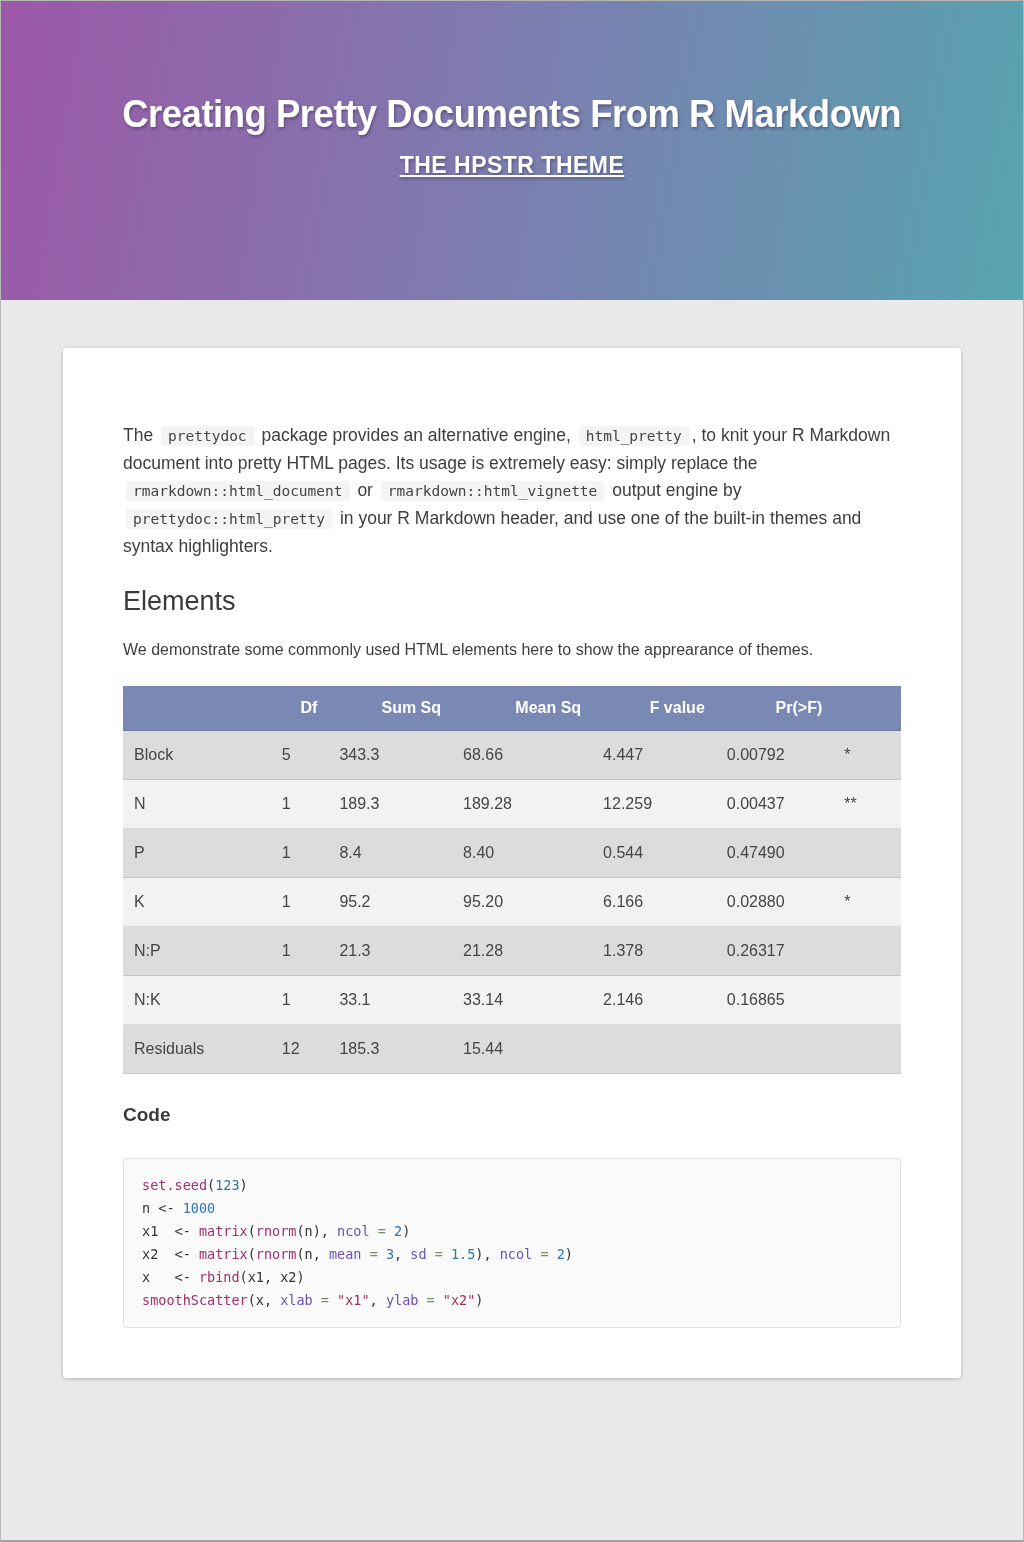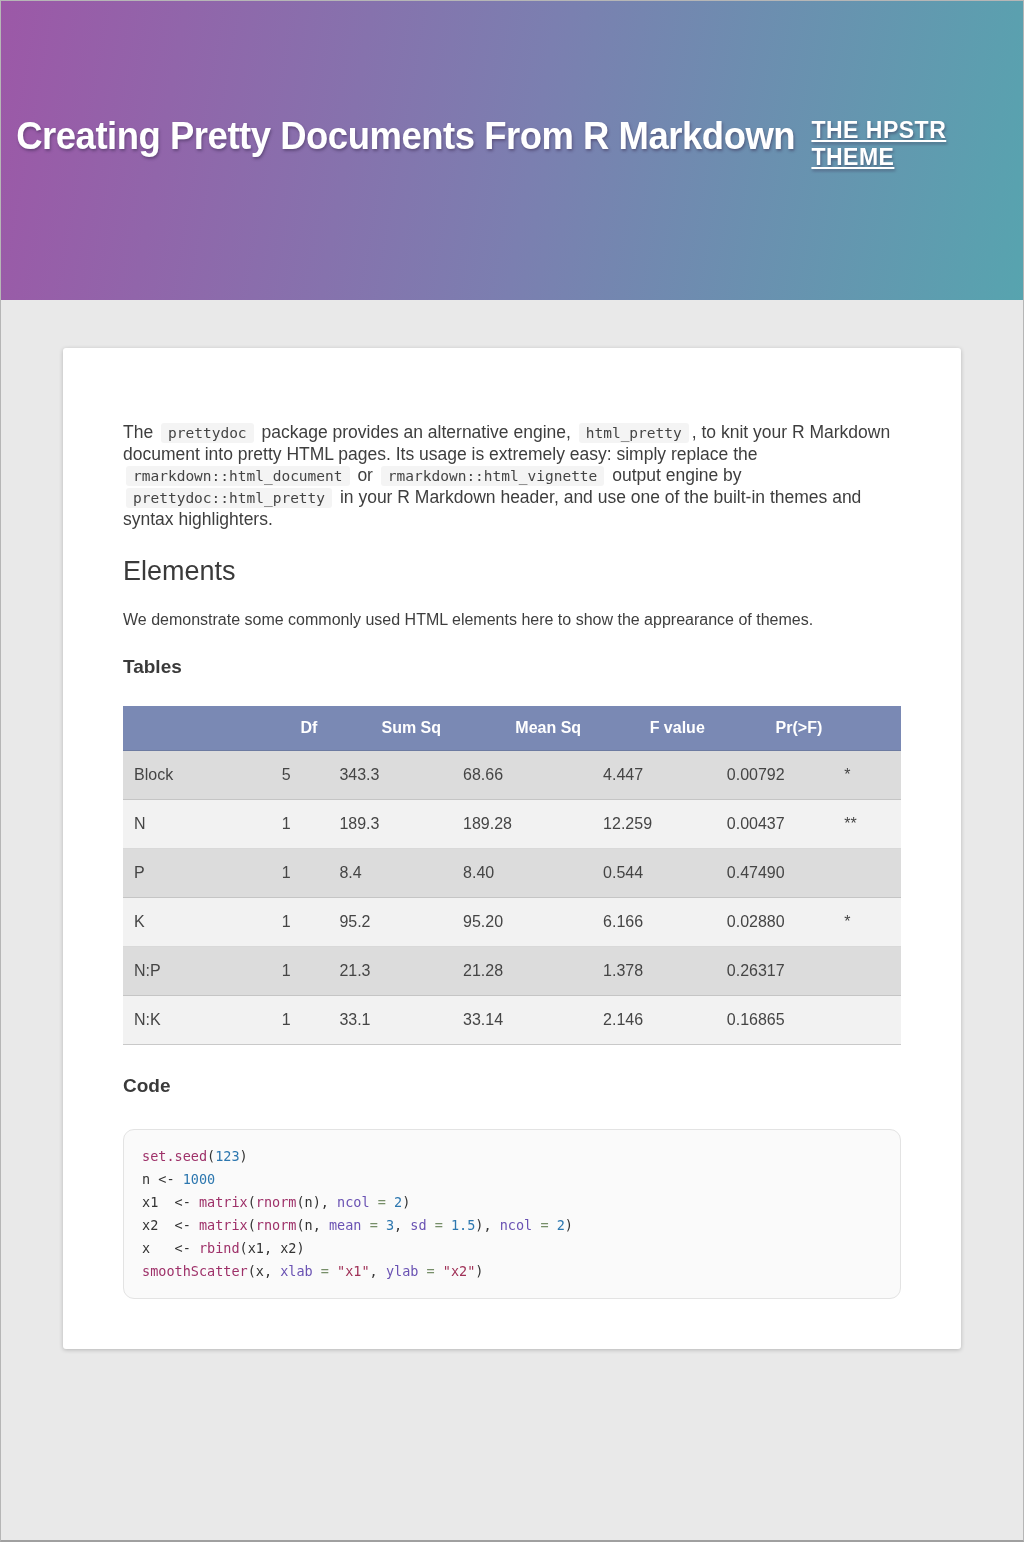--- a/index.html
+++ b/index.html
@@ -35,21 +35,21 @@
     position:absolute;inset:0;
     border:1px solid #b6b6b6;
     border-bottom:2px solid #a0a0a0;
     pointer-events:none;
     z-index:10;
   }
   
   .banner{
     height:300px;
     background:linear-gradient(100deg, var(--gradient-left) 0%, #7b7fb0 52%, var(--gradient-right) 100%);
-    display:flex;flex-direction:row;align-items:center;justify-content:center;
+    display:flex;flex-direction:column;align-items:center;justify-content:center;
     padding-bottom:28px;
   }
   .banner h1{
     color:#fff;
     font-size:38px;
     font-weight:700;
     letter-spacing:-0.5px;
     text-shadow:1px 2px 3px rgba(50,35,70,0.45);
     transform:scaleX(0.96);
     white-space:nowrap;
@@ -67,21 +67,21 @@
   .card{
     width:898px;
     margin:48px auto 0;
     background:var(--card-bg);
     border-radius:3px;
     box-shadow:0 1px 4px rgba(0,0,0,0.22);
     padding:74px 60px 50px;
   }
   p.body-text{
     font-size:17.5px;
-    line-height:21px;
+    line-height:27px;
     color:var(--text);
     margin-bottom:9px;
   }
   code.inline-code{
     font-family:"DejaVu Sans Mono", monospace;
     font-size:14.5px;
     background:var(--inline-code-bg);
     color:#444;
     padding:2px 7px;
     margin:0 3px;
@@ -129,21 +129,21 @@
   table.anova tbody tr{border-top:1px solid rgba(0,0,0,0.10);}
   table.anova tbody tr:nth-child(odd){background:var(--row-dark);}
   table.anova tbody tr:nth-child(even){background:var(--row-light);}
   col.c-label{width:19%;} col.c-df{width:7.4%;} col.c-sumsq{width:15.9%;}
   col.c-meansq{width:18%;} col.c-fvalue{width:15.9%;} col.c-prf{width:15.1%;}
   col.c-sig{width:8.7%;}
   
   pre.code-block{
     background:var(--code-block-bg);
     border:1px solid var(--code-block-border);
-    border-radius:11px;
+    border-radius:3px;
     padding:15px 18px;
     font-family:"DejaVu Sans Mono", monospace;
     font-size:13.5px;
     line-height:23px;
     color:var(--tok-plain);
     white-space:pre;
     overflow:hidden;
     margin-top:32px;
   }
   .tok-fu{color:var(--tok-function);}
@@ -164,21 +164,20 @@
 </header>
 
 <main class="card">
 
   <p class="body-text"> The <code class="inline-code">prettydoc</code> package provides an alternative engine, <code class="inline-code">html_pretty</code>, to knit your R Markdown document into pretty HTML pages. Its usage is extremely easy: simply replace the <code class="inline-code">rmarkdown::html_document</code> or <code class="inline-code">rmarkdown::html_vignette</code> output engine by <code class="inline-code">prettydoc::html_pretty</code> in your R Markdown header, and use one of the built-in themes and syntax highlighters. </p>
 
   <h2 class="section-heading">Elements</h2>
 
   <p class="small-text">We demonstrate some commonly used HTML elements here to show the apprearance of themes.</p>
 
-  <h3 class="sub-heading">Tables</h3>
 
   <table class="anova">
     <colgroup>
       <col class="c-label">
         <col class="c-df">
         <col class="c-sumsq">
       <col class="c-meansq">
         <col class="c-fvalue">
         <col class="c-prf">
         <col class="c-sig">
@@ -242,20 +241,29 @@
         </tr>
         <tr>
           <td>N:K</td>
           <td>1</td>
           <td>33.1</td>
           <td>33.14</td>
           <td>2.146</td>
           <td>0.16865</td>
           <td></td>
         </tr>
+        <tr>
+          <td>Residuals</td>
+          <td>12</td>
+          <td>185.3</td>
+          <td>15.44</td>
+          <td></td>
+          <td></td>
+          <td></td>
+        </tr>
       </tbody>
   </table>
 
   <h3 class="sub-heading">Code</h3>
 
 
   <pre class="code-block"><code><span class="tok-fu">set.seed</span><span class="tok-p">(</span><span class="tok-num">123</span><span class="tok-p">)</span>
 <span class="tok-p">n &lt;- </span><span class="tok-num">1000</span>
 <span class="tok-p">x1  &lt;- </span><span class="tok-fu">matrix</span><span class="tok-p">(</span><span class="tok-fu">rnorm</span><span class="tok-p">(n), </span><span class="tok-arg">ncol</span><span class="tok-op"> = </span><span class="tok-num">2</span><span class="tok-p">)</span>
 <span class="tok-p">x2  &lt;- </span><span class="tok-fu">matrix</span><span class="tok-p">(</span><span class="tok-fu">rnorm</span><span class="tok-p">(n, </span><span class="tok-arg">mean</span><span class="tok-op"> = </span><span class="tok-num">3</span><span class="tok-p">, </span><span class="tok-arg">sd</span><span class="tok-op"> = </span><span class="tok-num">1.5</span><span class="tok-p">), </span><span class="tok-arg">ncol</span><span class="tok-op"> = </span><span class="tok-num">2</span><span class="tok-p">)</span>

